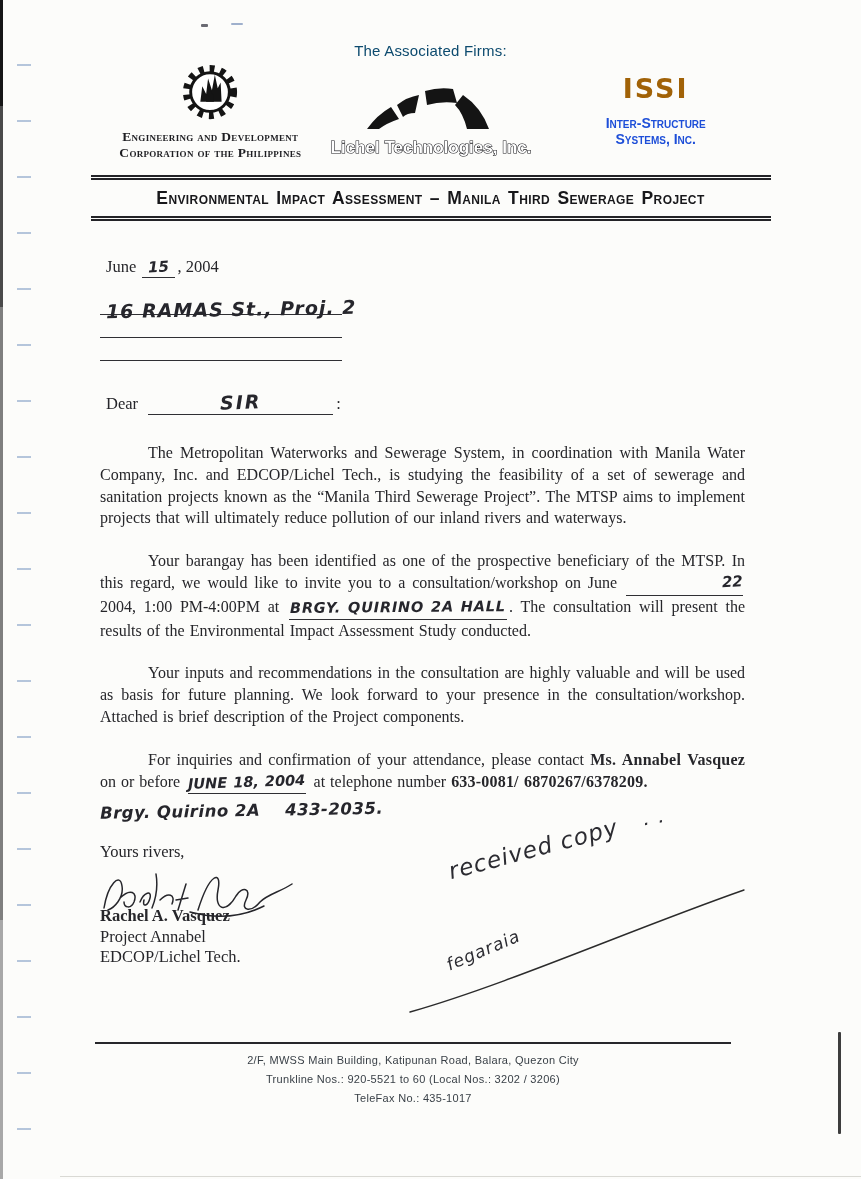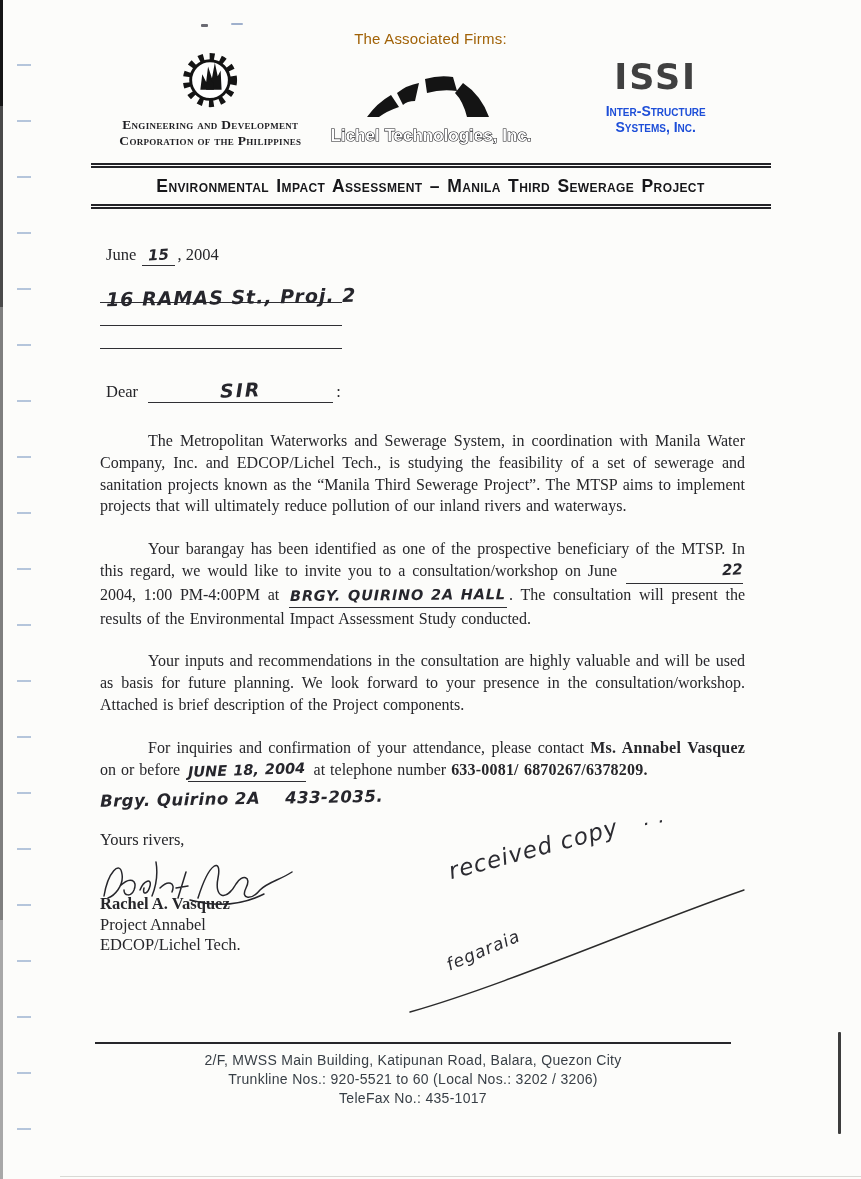--- a/index.html
+++ b/index.html
@@ -9,31 +9,31 @@
   .edge-left{position:absolute;left:0;top:0;width:3px;height:100%;
      background:linear-gradient(to bottom,#161616 0 9%,#4a4a4a 9% 26%,#7f7f7f 26% 78%,#a8a8a8 78% 100%);}
   .edge-dashes{position:absolute;left:17px;top:64px;width:14px;height:1100px;opacity:.75;
      background-image:repeating-linear-gradient(to bottom,#9db3d1 0 2px,transparent 2px 56px);}
   .edge-right{position:absolute;left:838px;top:1032px;width:3px;height:102px;background:#3d3d3d;border-radius:1px;}
   .bottom-hairline{position:absolute;left:60px;right:0;bottom:2px;height:1px;background:#d9d9d4;}
   .speck1{position:absolute;left:201px;top:24px;width:7px;height:3px;background:#6a6a72;border-radius:1px;}
   .speck2{position:absolute;left:231px;top:23px;width:12px;height:2px;background:#9fb0cc;border-radius:1px;}
 
   
-  .assoc{margin:0;padding-top:30px;text-align:center;font-family:"Liberation Sans",sans-serif;
-         font-size:15px;color:#a16207;letter-spacing:.2px;}
+  .assoc{margin:0;padding-top:42px;text-align:center;font-family:"Liberation Sans",sans-serif;
+         font-size:15px;color:#0c4a6e;letter-spacing:.2px;}
   .logo-row{display:flex;justify-content:space-between;align-items:flex-start;margin:6px 86px 0 95px;}
   .logo-col{text-align:center;}
   .col-edcop{width:232px;}
   .col-lichel{width:212px;padding-top:8px;}
   .col-issi{width:240px;padding-top:10px;}
   .edcop-name{margin-top:2px;font-family:"Liberation Serif",serif;font-variant:small-caps;
       font-weight:700;font-size:13.5px;line-height:16px;letter-spacing:.3px;color:#1e1e22;}
-  .issi-acronym{font-family:"DejaVu Sans",sans-serif;font-weight:900;font-size:35px;
-      letter-spacing:2px;color:#404040;line-height:28px;}
+  .issi-acronym{font-family:"DejaVu Sans",sans-serif;font-weight:900;font-size:27px;
+      letter-spacing:2px;color:#a16207;line-height:28px;}
   .issi-name{margin-top:12px;font-family:"Liberation Sans",sans-serif;font-variant:small-caps;
       font-weight:700;font-size:14px;line-height:16px;color:#1d4ed8;}
 
   
   .banner{margin:10px auto 0;width:680px;border-top:5px double #232327;border-bottom:5px double #232327;
       padding:8px 0 7px;text-align:center;}
   .banner-title{font-family:"Liberation Sans",sans-serif;font-variant:small-caps;font-weight:700;
       font-size:17.5px;letter-spacing:.4px;word-spacing:2px;color:#17171a;}
 
   
@@ -76,21 +76,21 @@
       letter-spacing:1px;color:#2b2b31;}
   .ink-dots{position:absolute;left:252px;top:6px;font-size:22px;letter-spacing:4px;color:#2b2b31;
       transform:rotate(-10deg);}
   .annot svg{position:absolute;left:0;top:0;}
   .hw-scribble{position:absolute;left:56px;top:128px;font-size:17px;transform:rotate(-23deg);
       letter-spacing:1px;color:#2b2b31;}
 
   
   .footer{position:absolute;left:95px;top:1042px;width:636px;border-top:2.5px solid #26262a;
       padding-top:7px;text-align:center;font-family:"Liberation Sans",sans-serif;
-      font-size:14px;line-height:19px;color:#383f46;letter-spacing:.3px;}
+      font-size:11px;line-height:19px;color:#383f46;letter-spacing:.3px;}
 </style>
 </head>
 <body>
 
 <div class="page">
 
   <div class="edge-left"></div>
   <div class="edge-dashes"></div>
   <div class="edge-right"></div>
   <div class="bottom-hairline"></div>

